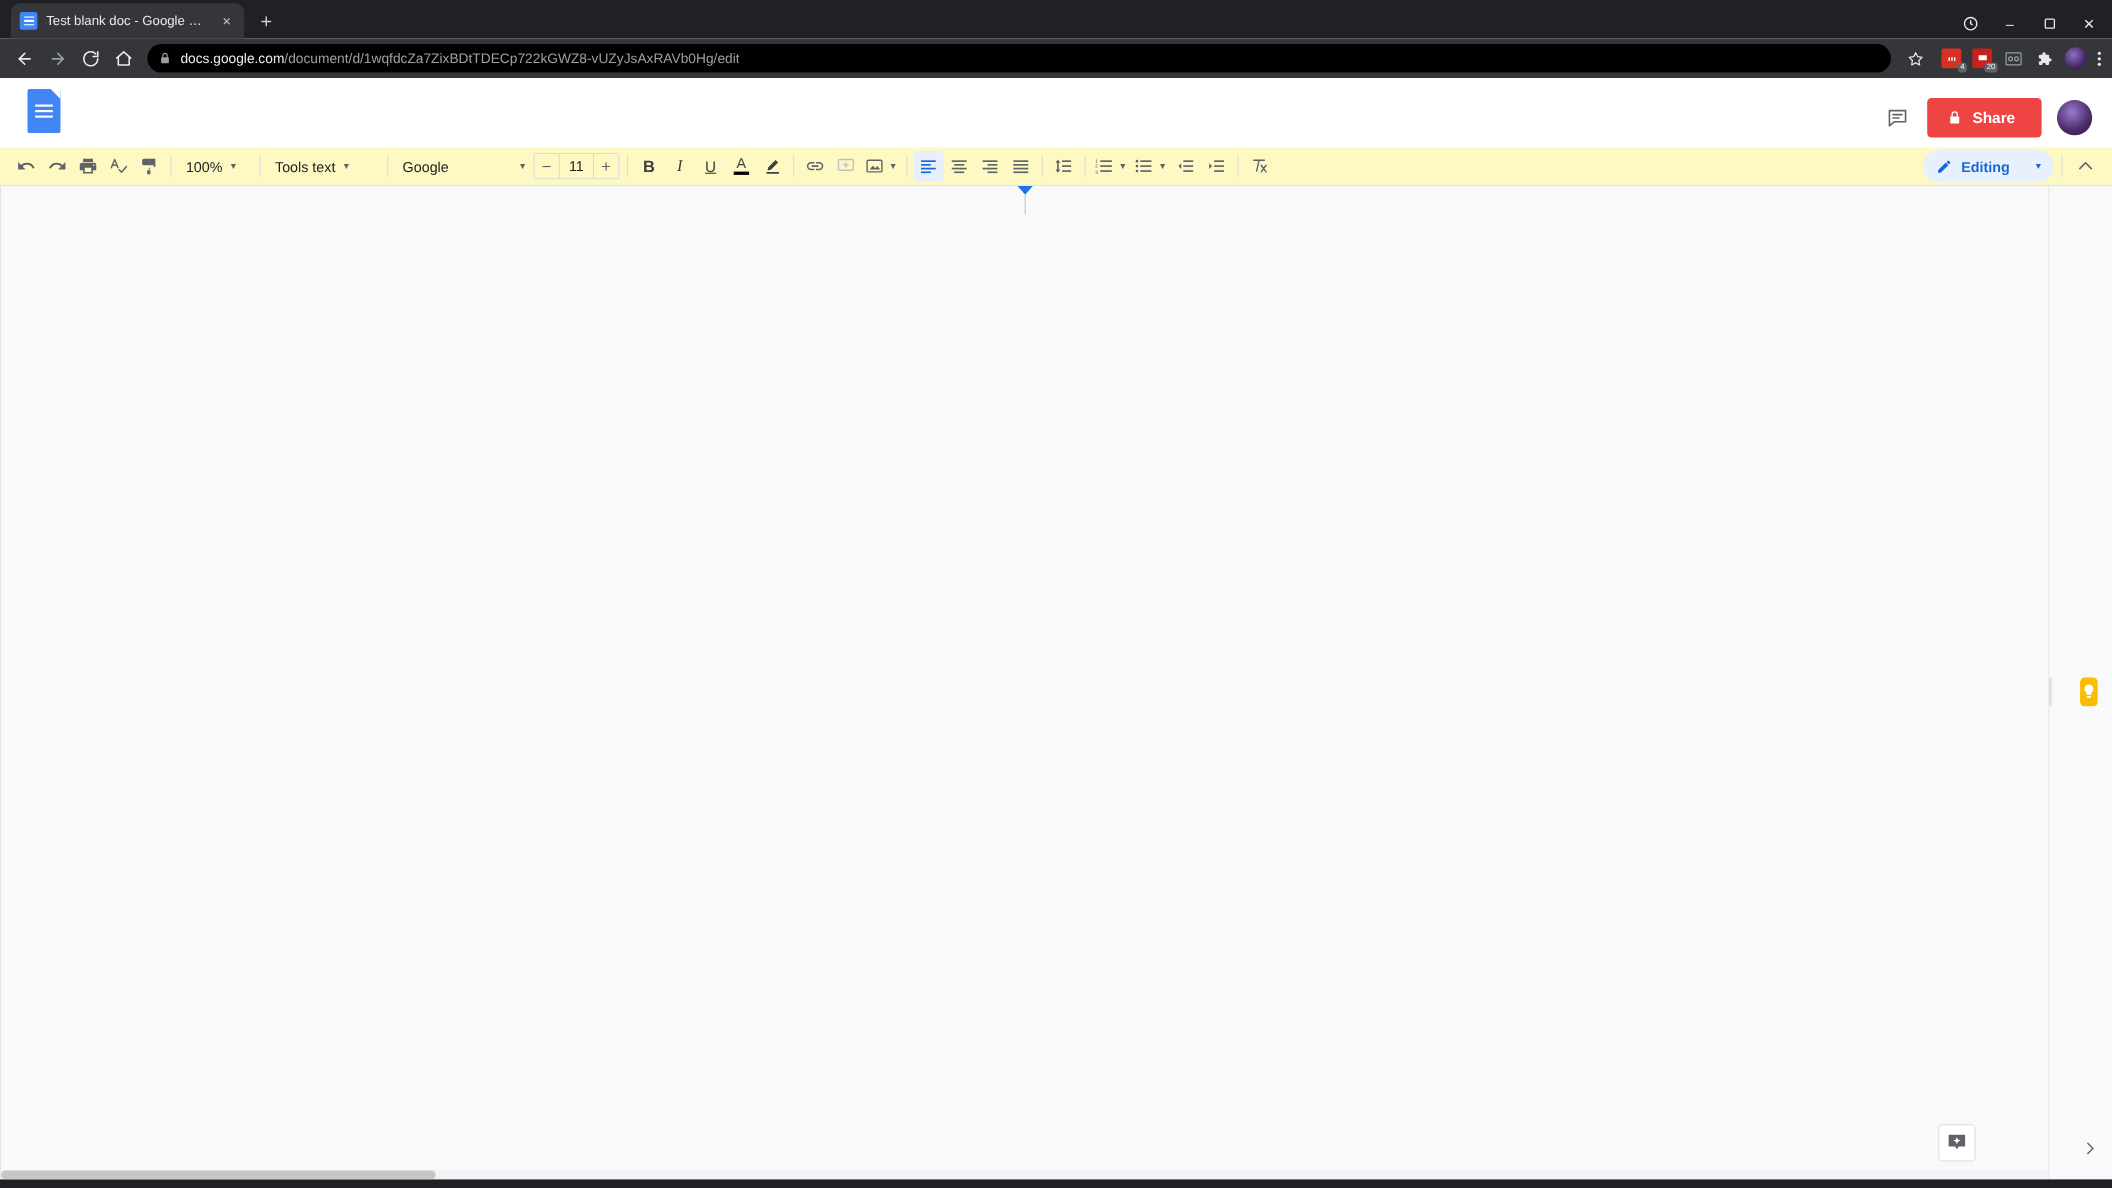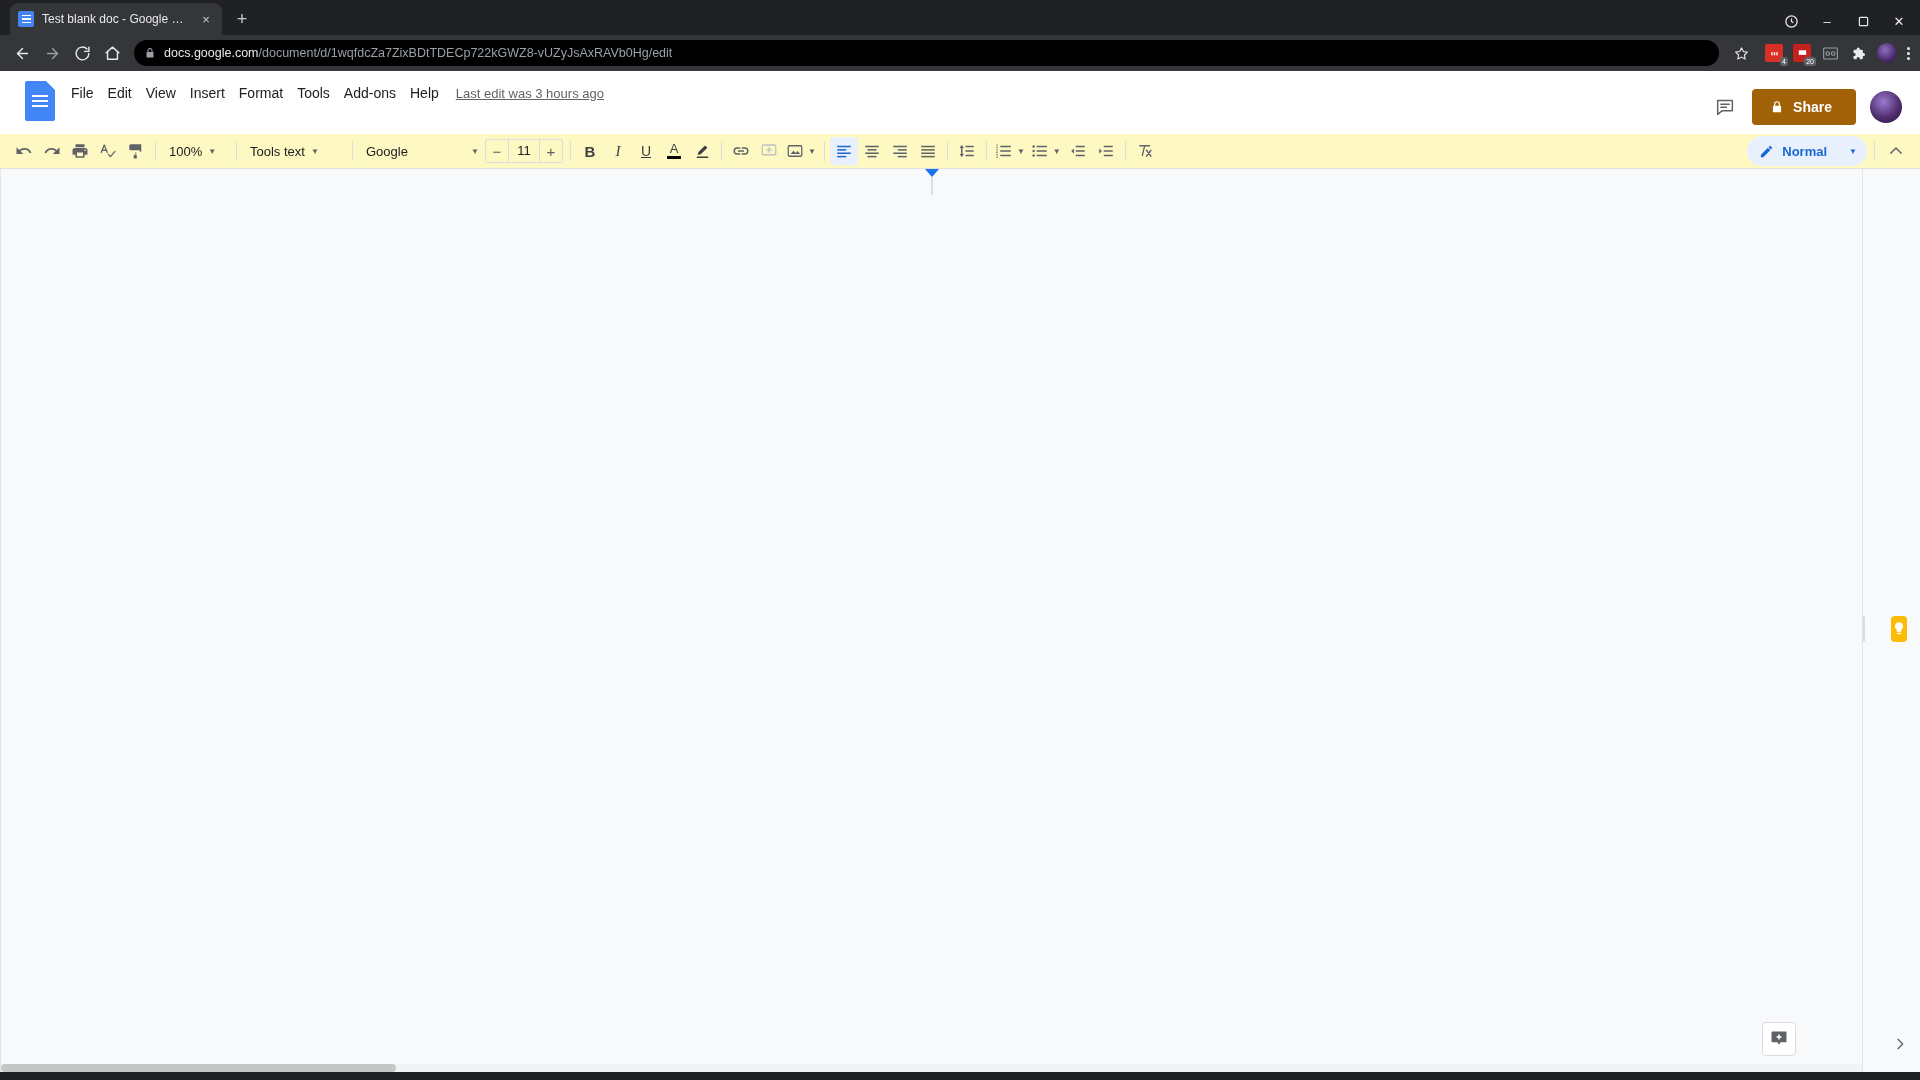--- a/index.html
+++ b/index.html
@@ -115,21 +115,21 @@
   .menu-item {
     font-size: 14px; color: #202124; padding: 2px 7px; border-radius: 4px; cursor: default;
   }
   .last-edit {
     font-size: 13px; color: #5f6368; text-decoration: underline; margin-left: 10px;
   }
   .header-right { display: flex; align-items: center; gap: 14px; padding: 10px 8px 0 0; }
   .comment-ico { width: 26px; height: 26px; color: #5f6368;
     display: flex; align-items: center; justify-content: center; }
   .share-btn {
-    background: #a16207; color: #fff; border-radius: 4px;
+    background: #ef4444; color: #fff; border-radius: 4px;
     height: 36px; padding: 0 24px 0 18px; display: flex; align-items: center;
     gap: 9px; font-size: 14px; font-weight: bold; border: none;
     font-family: "Liberation Sans", sans-serif;
   }
   .avatar-lg {
     width: 32px; height: 32px; border-radius: 50%;
     background: radial-gradient(circle at 42% 34%, #9b7ad0 0%, #51306f 55%, #261241 100%);
   }
 
   
@@ -342,31 +342,20 @@
     <div class="docs-header">
       <div class="docs-logo">
         <span class="logo-doc">
             <i></i>
             <i></i>
             <i></i>
           </span>
       </div>
 
       <div class="title-block">
-        <div class="menu-row">
-          <span class="menu-item">File</span>
-          <span class="menu-item">Edit</span>
-          <span class="menu-item">View</span>
-          <span class="menu-item">Insert</span>
-          <span class="menu-item">Format</span>
-          <span class="menu-item">Tools</span>
-          <span class="menu-item">Add-ons</span>
-          <span class="menu-item">Help</span>
-          <span class="last-edit">Last edit was 3 hours ago</span>
-        </div>
       </div>
 
       <div class="header-right">
         <span class="comment-ico">
           <svg width="22" height="22" viewBox="0 0 24 24" fill="none" stroke="#5f6368" stroke-width="1.6" stroke-linecap="round" stroke-linejoin="round">
               <path d="M4 5h16v11H9l-5 4z"></path>
               <path d="M7.5 9h9"></path>
               <path d="M7.5 12.3h6"></path>
             </svg>
         </span>
@@ -571,21 +560,21 @@
           </svg>
       </span>
 
       <span class="tb-right">
         <span class="mode-btn">
           <span>
             <svg width="15" height="15" viewBox="0 0 24 24" fill="#1967d2">
                 <path d="M3 17.2V21h3.8L18 9.8 14.2 6zm17.7-10.3a1 1 0 0 0 0-1.4l-2.2-2.2a1 1 0 0 0-1.4 0l-1.8 1.8 3.6 3.6z"></path>
               </svg>
           </span>
-          <span>Normal</span>
+          <span>Editing</span>
           <span class="caret" style="color:#1967d2;margin-left:14px">▼</span>
         </span>
         <span class="tb-sep"></span>
         <span class="tb">
           <svg width="18" height="18" viewBox="0 0 24 24" fill="none" stroke="#5f6368" stroke-width="1.9" stroke-linecap="round" stroke-linejoin="round">
               <path d="M5 15l7-7 7 7"></path>
             </svg>
         </span>
       </span>
     </div>

